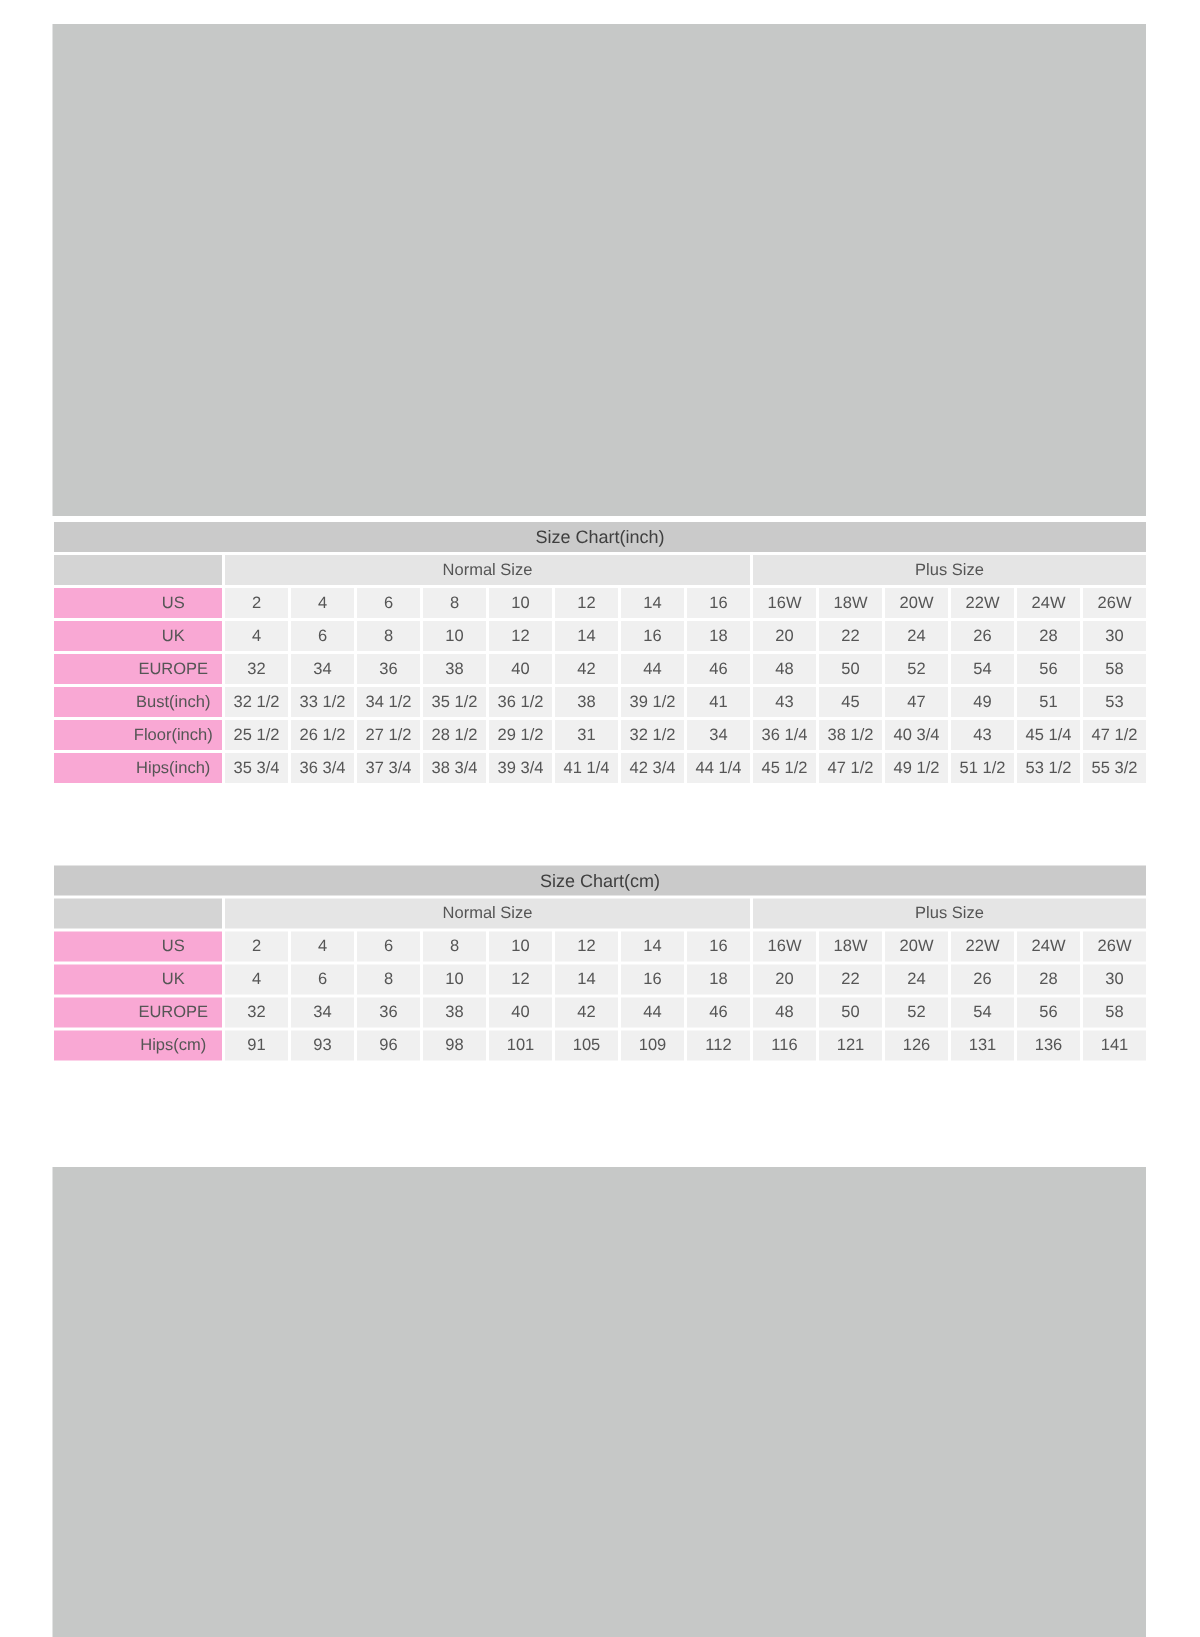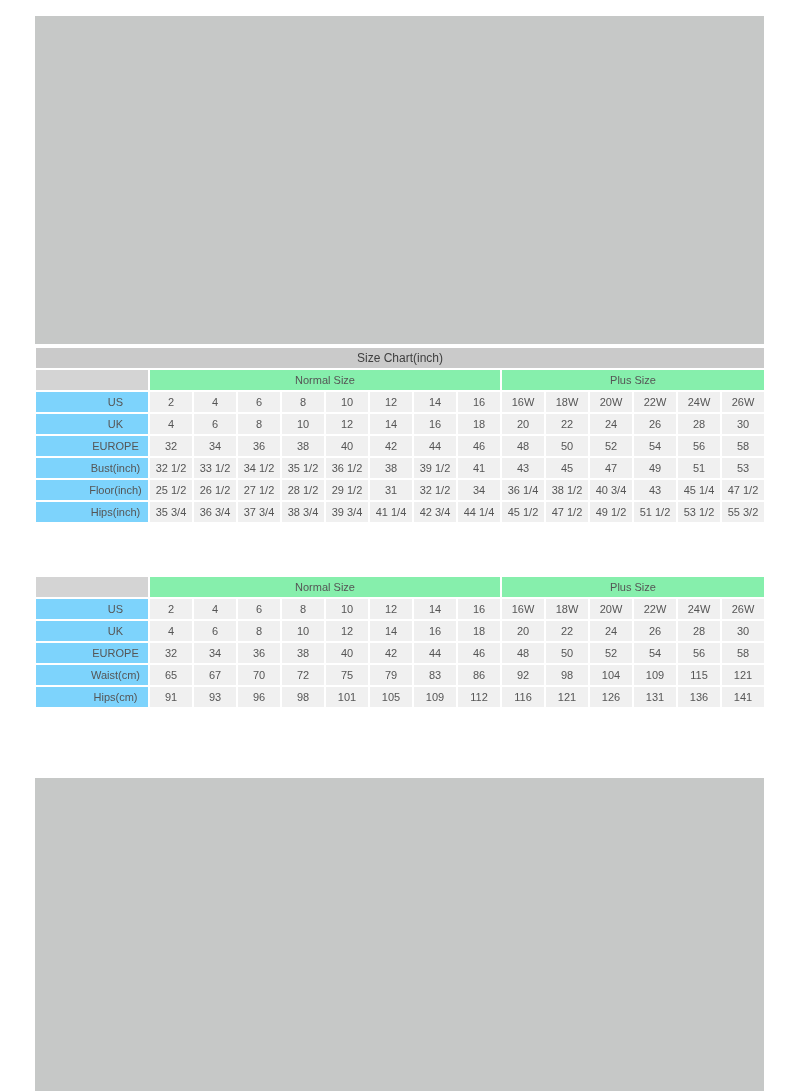--- a/index.html
+++ b/index.html
@@ -14,23 +14,23 @@
     position:absolute;left:34px;width:732px;
     border-collapse:separate;border-spacing:2px;table-layout:fixed;
   }
   #table-inch{top:330px;}
   #table-cm{top:559px;}
   td{
     font-size:11px;color:#555555;text-align:center;vertical-align:middle;
     padding:3px 1px;line-height:14px;word-wrap:break-word;
   }
   td.title-cell{background:#cacaca;color:#3f3f3f;font-size:12px;line-height:14px;padding:3px 0;}
-  td.group-cell{background:#86efac;}
+  td.group-cell{background:#e5e5e5;}
   td.corner-cell{background:#d4d4d4;}
-  td.label-cell{background:#7dd3fc;padding-left:48px;}
+  td.label-cell{background:#f9a8d4;padding-left:48px;}
   td.value-cell{background:#f0f0f0;}
 </style>
 </head>
 <body>
 
 <div class="canvas">
   <div class="gray-block top"></div>
 
   <table class="size-table" id="table-inch">
       <colgroup>
@@ -177,20 +177,23 @@
         <col>
         <col>
         <col>
         <col>
         <col>
         <col>
         <col>
       </colgroup>
       <tbody>
         <tr>
+          <td class="title-cell" colspan="15">Size Chart(cm)</td>
+        </tr>
+        <tr>
           <td class="corner-cell"></td>
           <td class="group-cell" colspan="8">Normal Size</td>
           <td class="group-cell" colspan="6">Plus Size</td>
         </tr>
         <tr>
           <td class="label-cell">US</td>
           <td class="value-cell">2</td>
           <td class="value-cell">4</td>
           <td class="value-cell">6</td>
           <td class="value-cell">8</td>
@@ -233,37 +236,20 @@
           <td class="value-cell">44</td>
           <td class="value-cell">46</td>
           <td class="value-cell">48</td>
           <td class="value-cell">50</td>
           <td class="value-cell">52</td>
           <td class="value-cell">54</td>
           <td class="value-cell">56</td>
           <td class="value-cell">58</td>
         </tr>
         <tr>
-          <td class="label-cell">Waist(cm)</td>
-          <td class="value-cell">65</td>
-          <td class="value-cell">67</td>
-          <td class="value-cell">70</td>
-          <td class="value-cell">72</td>
-          <td class="value-cell">75</td>
-          <td class="value-cell">79</td>
-          <td class="value-cell">83</td>
-          <td class="value-cell">86</td>
-          <td class="value-cell">92</td>
-          <td class="value-cell">98</td>
-          <td class="value-cell">104</td>
-          <td class="value-cell">109</td>
-          <td class="value-cell">115</td>
-          <td class="value-cell">121</td>
-        </tr>
-        <tr>
           <td class="label-cell">Hips(cm)</td>
           <td class="value-cell">91</td>
           <td class="value-cell">93</td>
           <td class="value-cell">96</td>
           <td class="value-cell">98</td>
           <td class="value-cell">101</td>
           <td class="value-cell">105</td>
           <td class="value-cell">109</td>
           <td class="value-cell">112</td>
           <td class="value-cell">116</td>

